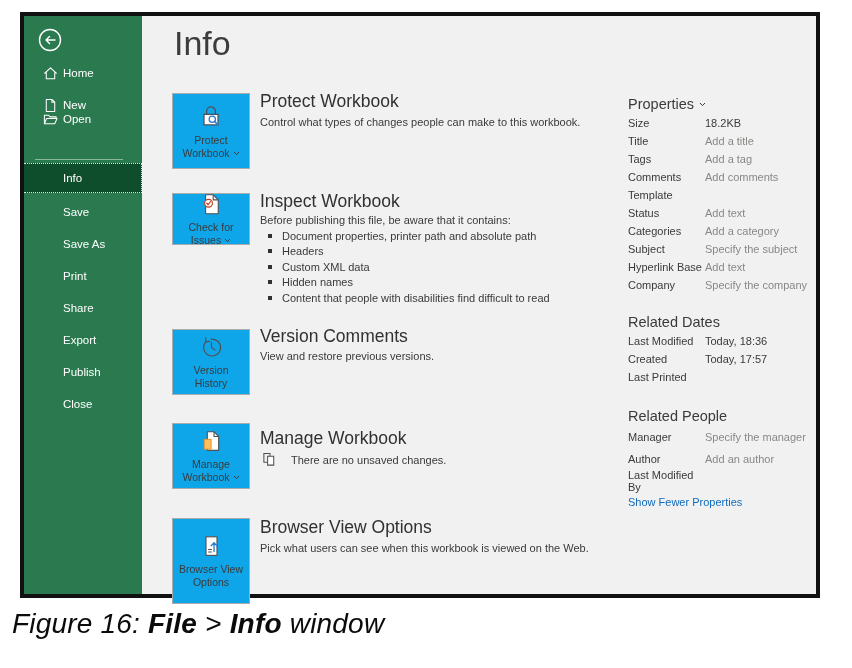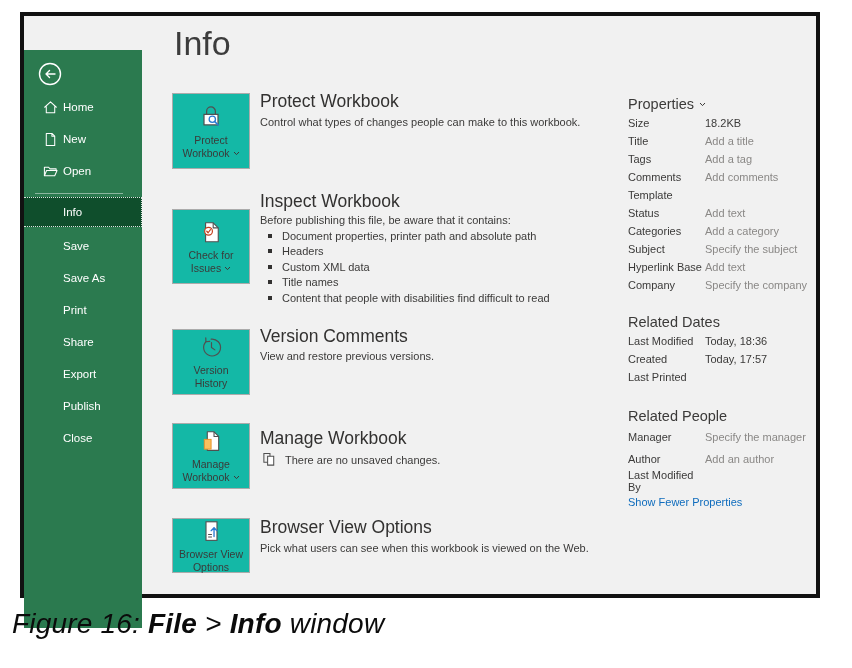--- a/index.html
+++ b/index.html
@@ -9,21 +9,21 @@
     font-family:"Liberation Sans", sans-serif; overflow:hidden;
   }
   
   .frame {
     position:absolute; left:20px; top:12px; width:800px; height:586px;
     border:4px solid #111111; background:#f1f1f1;
   }
   
   .sidebar {
     position:absolute; left:0; top:0; width:118px; height:100%;
-    background:#2b7a4f; color:#ffffff;margin-top:34px;
+    background:#2b7a4f; color:#ffffff;
   }
   .back-btn { position:absolute; left:12px; top:10px; width:28px; height:28px; cursor:pointer; }
   .nav-item {
     position:absolute; left:0; width:100%; height:32px;
     display:flex; align-items:center; font-size:11.5px; cursor:pointer;
   }
   .nav-item .nicon { position:absolute; left:19px; width:15px; height:15px; display:block; }
   .nav-item .nlabel { position:absolute; left:39px; }
   .sb-divider {
     position:absolute; left:11px; top:143px; width:88px; height:1px;
@@ -39,34 +39,34 @@
     border-top:1px dotted rgba(255,255,255,0.85);
     border-bottom:1px dotted rgba(255,255,255,0.85);
     border-right:1px dotted rgba(255,255,255,0.85);
   }
   
   .main-title {
     position:absolute; left:150px; top:8px; font-size:34px; font-weight:300;
     color:#3c3c3c;
   }
   .big-btn {
-    position:absolute; left:148px; width:78px; background:#14b8a6;
+    position:absolute; left:148px; width:78px; background:#0ea5e9;
     border:1px solid #ababab; display:flex; flex-direction:column;
     align-items:center; justify-content:center; gap:3px;
     font-size:10.5px; color:#3b3a39; text-align:center; line-height:13px;
     cursor:pointer;
   }
   .big-btn .blabel { display:flex; flex-direction:column; align-items:center; }
   .big-btn .l2 { display:inline-flex; align-items:center; gap:3px; }
   .sec-title { position:absolute; left:236px; font-size:17.5px; font-weight:400; color:#323130; }
   .sec-desc  { position:absolute; left:236px; font-size:11px; color:#3b3a39; }
   .bullets { position:absolute; left:244px; font-size:11px; color:#3b3a39; }
   .bullet-row { display:flex; align-items:center; height:15.5px; }
   .sq { width:4px; height:4px; background:#323130; margin-right:10px; flex:0 0 auto; }
-  .unsaved { position:absolute; left:238px; display:flex; align-items:center; gap:8px; font-size:11px; color:#3b3a39; }
+  .unsaved { position:absolute; left:238px; display:flex; align-items:center; gap:14px; font-size:11px; color:#3b3a39; }
   
   .props { position:absolute; left:604px; top:78px; width:190px; font-size:11px; color:#3b3a39; }
   .phead { font-size:14.5px; color:#3b3a39; height:20px; display:inline-flex; align-items:center; gap:5px; cursor:pointer; }
   .pgroup-head { font-size:14.5px; color:#3b3a39; height:20px; display:flex; align-items:center; }
   .prow { display:flex; align-items:center; height:18px; position:relative; }
   .prow.tall { height:22px; }
   .plabel { width:77px; flex:0 0 auto; color:#3b3a39; }
   .pvalue { color:#3b3a39; }
   .pvalue.ph { color:#8a8886; cursor:pointer; }
   .field-box { position:absolute; left:77px; right:-10px; top:1px; bottom:1px; background:rgba(255,255,255,0.55); z-index:0; }
@@ -110,21 +110,21 @@
         <span class="nlabel">Home</span>
       </div>
       <div class="nav-item" style="top:73px">
         <span class="nicon">
           <svg width="15" height="15" viewBox="0 0 16 16" fill="none">
             <path d="M3.5 1.5 H9.5 L12.5 4.5 V14.5 H3.5 Z M9.5 1.5 V4.5 H12.5" stroke="#ffffff" stroke-width="1.1" stroke-linejoin="round"></path>
           </svg>
         </span>
         <span class="nlabel">New</span>
       </div>
-      <div class="nav-item" style="top:105px">
+      <div class="nav-item" style="top:87px">
         <span class="nicon">
           <svg width="15" height="15" viewBox="0 0 16 16" fill="none">
             <path d="M1.5 12.5 V3.5 H6 L7.5 5.2 H14 V7" stroke="#ffffff" stroke-width="1.1" stroke-linejoin="round"></path>
             <path d="M1.5 12.5 L3.8 7 H15 L12.5 12.5 Z" stroke="#ffffff" stroke-width="1.1" stroke-linejoin="round"></path>
           </svg>
         </span>
         <span class="nlabel">Open</span>
       </div>
 
       <div class="sb-divider"></div>
@@ -172,21 +172,21 @@
           <span>Workbook</span>
           <svg width="7" height="5" viewBox="0 0 7 5">
               <path d="M1 1 L3.5 3.6 L6 1" stroke="#3b3a39" stroke-width="1" fill="none"></path>
             </svg>
         </span>
       </span>
     </div>
     <div class="sec-title" style="top:75px">Protect Workbook</div>
     <div class="sec-desc" style="top:100px">Control what types of changes people can make to this workbook.</div>
 
-    <div class="big-btn" style="top:193px;height:75px">
+    <div class="big-btn" style="top:177px;height:52px">
       <span>
         <svg width="27" height="27" viewBox="0 0 32 32" fill="none">
           <path d="M9 4.5 H18 L24 10.5 V27 H9 Z" stroke="#505050" stroke-width="1.3" fill="#ffffff" stroke-linejoin="round"></path>
           <path d="M18 4.5 V10.5 H24" stroke="#505050" stroke-width="1.3" stroke-linejoin="round"></path>
           <circle cx="12.5" cy="14.5" r="4.6" stroke="#c43e1c" stroke-width="1.4" fill="#ffffff"></circle>
           <path d="M10.4 14.5 L12 16.3 L14.8 12.7" stroke="#c43e1c" stroke-width="1.4" stroke-linecap="round" stroke-linejoin="round"></path>
         </svg>
       </span>
       <span class="blabel">
         <span>Check for</span>
@@ -208,21 +208,21 @@
       <div class="bullet-row">
           <span class="sq"></span>
           <span>Headers</span>
         </div>
       <div class="bullet-row">
           <span class="sq"></span>
           <span>Custom XML data</span>
         </div>
       <div class="bullet-row">
           <span class="sq"></span>
-          <span>Title names</span>
+          <span>Hidden names</span>
         </div>
       <div class="bullet-row">
           <span class="sq"></span>
           <span>Content that people with disabilities find difficult to read</span>
         </div>
     </div>
 
     <div class="big-btn" style="top:313px;height:66px">
       <span>
         <svg width="27" height="27" viewBox="0 0 32 32" fill="none">
@@ -263,21 +263,21 @@
     <div class="unsaved" style="top:436px">
       <span>
         <svg width="15" height="15" viewBox="0 0 16 16" fill="none">
           <path d="M2 1.5 H8.5 V11 H2 Z" stroke="#505050" stroke-width="1.1" fill="#f1f1f1"></path>
           <path d="M6 4.5 H12.5 V14 H6 Z" stroke="#505050" stroke-width="1.1" fill="#ffffff"></path>
         </svg>
       </span>
       <span>There are no unsaved changes.</span>
     </div>
 
-    <div class="big-btn" style="top:502px;height:55px">
+    <div class="big-btn" style="top:502px;height:86px">
       <span>
         <svg width="27" height="27" viewBox="0 0 32 32" fill="none">
           <rect x="9.5" y="4.5" width="13" height="22" stroke="#505050" stroke-width="1.3" fill="#ffffff"></rect>
           <path d="M12 19.5 H16.5 M12 22.5 H16.5" stroke="#505050" stroke-width="1.2"></path>
           <path d="M19 22 V11.5 M19 11.5 L15.6 15 M19 11.5 L22.4 15" stroke="#2b7cd3" stroke-width="1.6" stroke-linecap="round" stroke-linejoin="round"></path>
         </svg>
       </span>
       <span class="blabel">
         <span>Browser View</span>
         <span class="l2">

